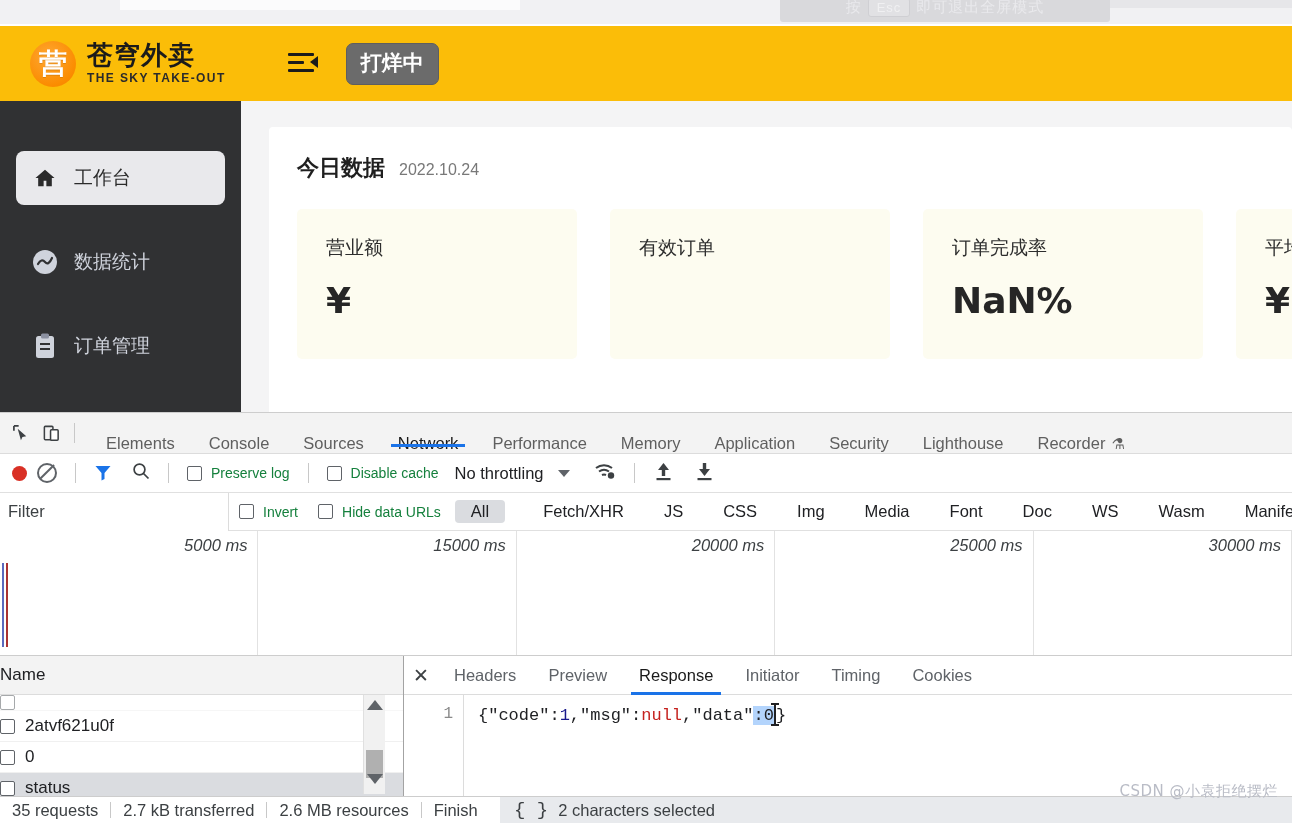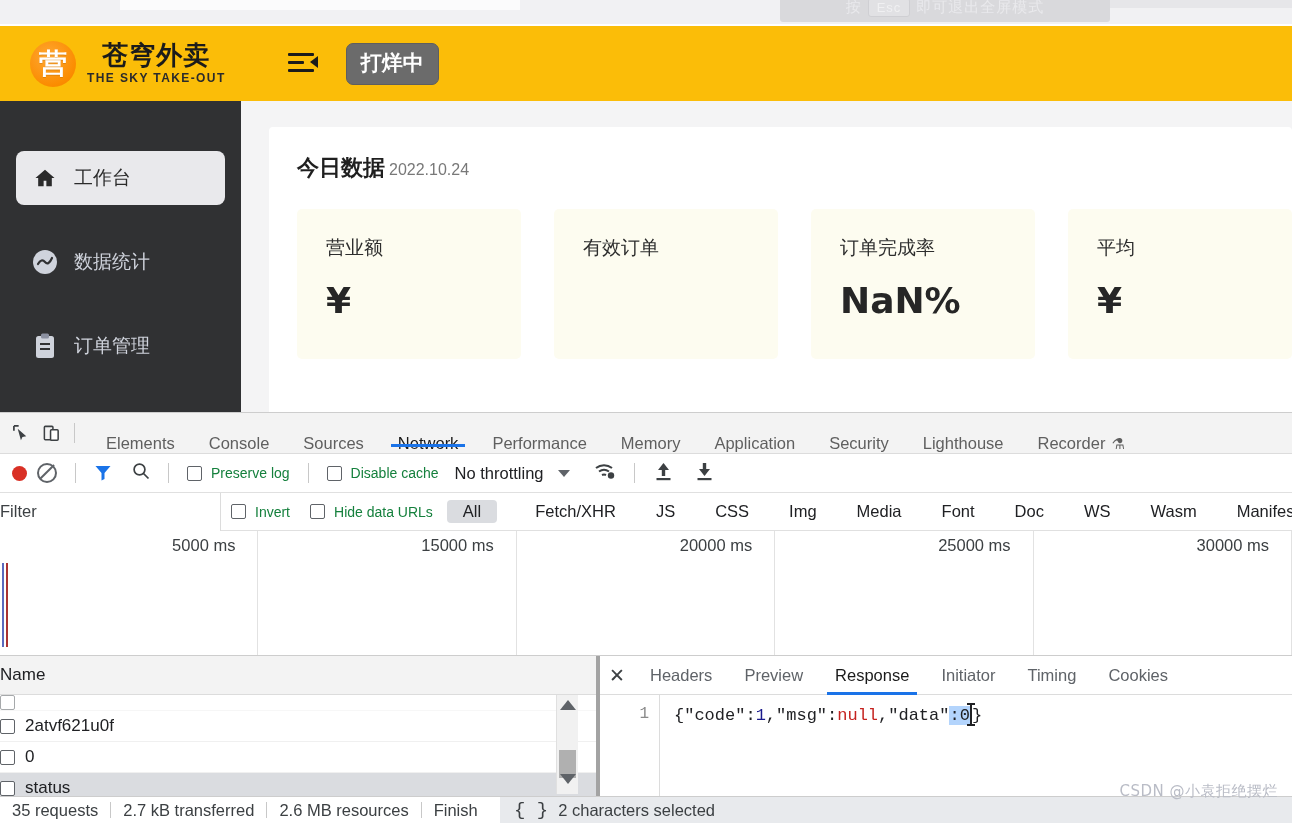--- a/index.html
+++ b/index.html
@@ -51,21 +51,21 @@
     width: 46px; height: 46px; border-radius: 50%;
     background: radial-gradient(circle at 40% 35%, #ffa733 0%, #fb8c00 70%, #f57c00 100%);
     display: flex; align-items: center; justify-content: center;
     position: relative; flex: none;
   }
   .brand-logo .glyph {
     color: #ffffff; font-size: 28px; line-height: 1;
     font-family: "DejaVu Sans", sans-serif; font-weight: 700;
     text-shadow: 0 1px 0 rgba(0,0,0,.12);
   }
-  .brand-text { margin-left: 11px; text-align: center; }
+  .brand-text { margin-left: 11px; }
   .brand-cn {
     font-size: 26px; font-weight: 800; color: #1b1b1b; letter-spacing: 1px;
     line-height: 1.05; font-family: "DejaVu Sans", sans-serif;
   }
   .brand-en {
     font-size: 12px; font-weight: 800; color: #2b2b2b;
     letter-spacing: 1.4px; margin-top: 2px; font-family: "Liberation Sans", sans-serif;
   }
   .collapse-btn {
     margin-left: 62px; width: 30px; height: 26px; position: relative; cursor: pointer;
@@ -117,26 +117,26 @@
   .panel {
     background: #ffffff; border-radius: 4px; height: 290px;
     padding: 26px 0 0 28px; overflow: hidden;
   }
   .panel-head { display: flex; align-items: baseline; }
   .panel-title {
     font-size: 22px; font-weight: 800; color: #1f1f1f;
     font-family: "DejaVu Sans", sans-serif;
   }
   .panel-date {
-    margin-left: 4px; font-size: 16px; color: #787878;
+    margin-left: 14px; font-size: 16px; color: #787878;
     font-family: "Liberation Sans", sans-serif;
   }
   .cards { display: flex; gap: 33px; margin-top: 26px; }
   .card {
-    width: 224px; height: 150px; background: #fdfcf0;
+    width: 280px; height: 150px; background: #fdfcf0;
     border-radius: 5px; padding: 26px 0 0 29px; flex: none;
   }
   .card-label {
     font-size: 19px; color: #2d2d2d; font-family: "DejaVu Sans", sans-serif;
   }
   .card-value {
     margin-top: 22px; font-size: 36px; font-weight: 800; color: #262626;
     font-family: "DejaVu Sans", sans-serif; line-height: 1;
   }
 
@@ -207,21 +207,21 @@
   .wifi-ico { margin: 0 10px; cursor: pointer; }
   .arrow-ico { margin: 0 12px; cursor: pointer; }
 
   
   .filter-row {
     height: 38px; display: flex; align-items: center;
     border-bottom: 1px solid #e0e0e0; background: #ffffff;
   }
   .filter-input {
     width: 238px; height: 38px; border: none; outline: none;
-    padding-left: 0; font-size: 16.5px; color: #202124;
+    padding-left: 8px; font-size: 16.5px; color: #202124;
     border-right: 1px solid #dcdcdc; background: #fff;
     font-family: "Liberation Sans", sans-serif;
   }
   .filter-input::placeholder { color: #3c4043; }
   .ftype {
     font-size: 16.5px; color: #202124; padding: 2px 16px; margin: 0 4px;
     border-radius: 4px; cursor: pointer; white-space: nowrap;
   }
   .ftype.on { background: #dadce0; }
   .fsep { width: 1px; height: 18px; background: #c8c8c8; margin: 0 7px; }
@@ -229,30 +229,31 @@
   
   .timeline {
     height: 125px; background: #ffffff; position: relative;
     border-bottom: 1px solid #cdcdcd; overflow: hidden;
   }
   .tl-grid { position: absolute; inset: 0; display: flex; }
   .tl-cell {
     flex: 1; border-right: 1px solid #e2e2e2; position: relative;
   }
   .tl-cell span {
-    position: absolute; right: 22px; top: 5px; font-size: 16.5px; color: #3c4043;
+    position: absolute; right: 10px; top: 5px; font-size: 16.5px; color: #3c4043;
     white-space: nowrap;
+    font-style: italic;
   }
   .tl-bars { position: absolute; left: 2px; top: 32px; bottom: 8px; width: 14px; }
   .tl-bar { position: absolute; top: 0; bottom: 0; width: 2px; }
 
   
   .lower { display: flex; height: 167px; }
   .req-pane {
-    width: 600px; border-right: 4px solid #a3a3a3; position: relative;
+    width: 404px; border-right: 1px solid #a3a3a3; position: relative;
     background: #ffffff; overflow: hidden;
   }
   .req-header {
     height: 39px; background: #f3f3f3; border-bottom: 1px solid #dcdcdc;
     display: flex; align-items: center; padding-left: 0; font-size: 17px; color: #202124;
   }
   .req-list { position: relative; }
   .req-row {
     height: 31px; display: flex; align-items: center; gap: 10px;
     padding-left: 0; font-size: 17px; color: #202124; cursor: pointer;

